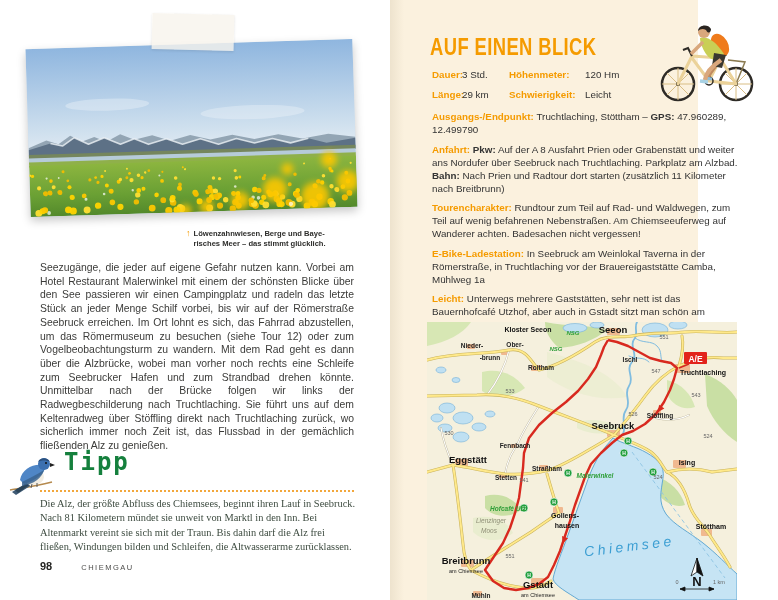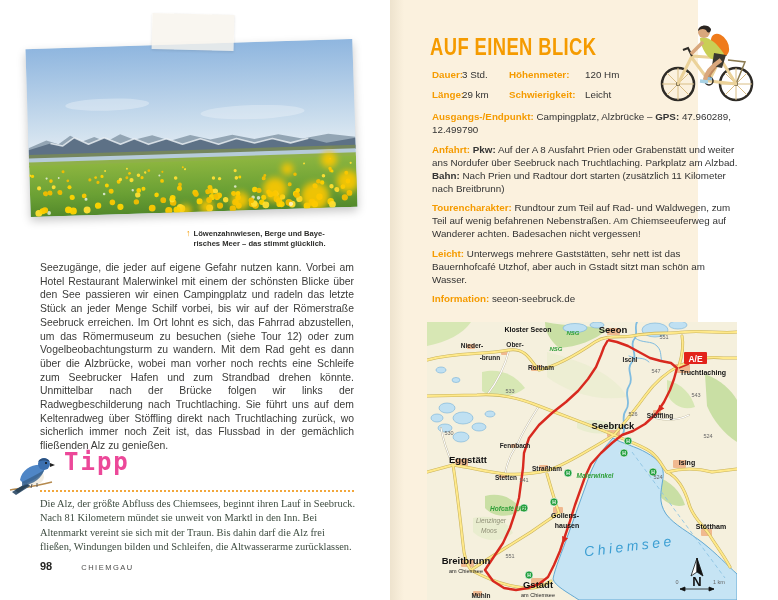--- a/index.html
+++ b/index.html
@@ -17,21 +17,21 @@
         background:rgba(247,244,236,.8);transform:rotate(1.5deg);
         box-shadow:0 1px 3px rgba(0,0,0,.10);z-index:3;}
   .caption{position:absolute;left:186px;top:229px;width:142px;font-size:7.6px;font-weight:bold;
            color:#2e2e2c;line-height:1.3;display:flex;gap:3px;}
   .caption .arr{color:#F59B00;font-size:9px;line-height:1;}
   .caption .cap-lines span{display:block;}
   .body-text{position:absolute;left:40px;top:261px;width:314px;font-size:10.4px;
              line-height:13.7px;text-align:justify;color:#3b3b39;}
   .bird{position:absolute;left:6px;top:444px;}
   .tip-head{position:absolute;left:64px;top:448px;font-family:"DejaVu Sans Mono",monospace;
-            font-weight:bold;font-size:24px;color:#ec4899;letter-spacing:2px;}
+            font-weight:bold;font-size:24px;color:#15803d;letter-spacing:2px;}
   .tip-rule{position:absolute;left:40px;top:490px;width:314px;border-top:2px dotted #F2A73C;}
   .tip-text{position:absolute;left:40px;top:497px;width:318px;font-family:"Liberation Serif",serif;
             font-size:10.4px;line-height:14.4px;color:#3e4c41;}
   .footer{position:absolute;left:40px;top:560px;display:flex;align-items:flex-end;gap:29px;}
   .pagenum{font-size:11px;font-weight:bold;color:#242422;}
   .chapter{font-size:7.5px;letter-spacing:1.5px;color:#4c4c4a;}
 
   
   .heading{position:absolute;left:40px;top:34px;font-size:23px;font-weight:bold;color:#F59B00;
            transform:scaleX(.8);transform-origin:left;white-space:nowrap;letter-spacing:.5px;}
@@ -343,23 +343,24 @@
       <span>3 Std.</span>
       <span class="st-label">Höhenmeter:</span>
       <span>120 Hm</span>
       <span class="st-label">Länge:</span>
       <span>29 km</span>
       <span class="st-label">Schwierigkeit:</span>
       <span>Leicht</span>
     </div>
 
   <div class="info" id="info-sections">
-      <p><span class="lab">Ausgangs-/Endpunkt: </span><span>Campingplatz, Alzbrücke – </span><span class="bold">GPS:</span><span> 47.960289, 12.499790</span></p>
+      <p><span class="lab">Ausgangs-/Endpunkt: </span><span>Truchtlaching, Stöttham – </span><span class="bold">GPS:</span><span> 47.960289, 12.499790</span></p>
       <p><span class="lab">Anfahrt: </span><span class="bold">Pkw:</span><span> Auf der A 8 Ausfahrt Prien oder Grabenstätt und weiter ans Nordufer über Seebruck nach Truchtlaching. Parkplatz am Alzbad.</span><br><span class="bold">Bahn:</span><span> Nach Prien und Radtour dort starten (zusätzlich 11 Kilometer nach Breitbrunn)</span></p>
       <p><span class="lab">Tourencharakter: </span><span>Rundtour zum Teil auf Rad- und Waldwegen, zum Teil auf wenig befahrenen Nebenstraßen. Am Chiemseeuferweg auf Wanderer achten. Badesachen nicht vergessen!</span></p>
+      <p><span class="lab">E-Bike-Ladestation: </span><span>In Seebruck am Weinlokal Taverna in der Römerstraße, in Truchtlaching vor der Brauereigaststätte Camba, Mühlweg 1a</span></p>
       <p><span class="lab">Leicht: </span><span>Unterwegs mehrere Gaststätten, sehr nett ist das Bauernhofcafé Utzhof, aber auch in Gstadt sitzt man schön am Wasser.</span></p>
       <p><span class="lab">Information: </span><span>seeon-seebruck.de</span></p>
     </div>
 
   <svg class="map" width="310" height="278" viewBox="0 0 310 278">
     <rect width="310" height="278" fill="#F5F0DD"></rect>
     <path class="forest" d="M0,0 L44,0 C36,12 20,20 0,24 Z"></path>
     <path class="forest2" d="M118,0 C140,5 162,2 180,8 C168,18 150,25 132,26 C122,17 118,9 118,0 Z"></path>
     <path class="forest" d="M55,50 C75,45 90,55 98,66 C85,76 66,78 55,69 Z"></path>
     <path class="forest2" d="M278,52 C294,58 304,68 310,78 L310,120 C297,112 286,98 280,84 Z"></path>

